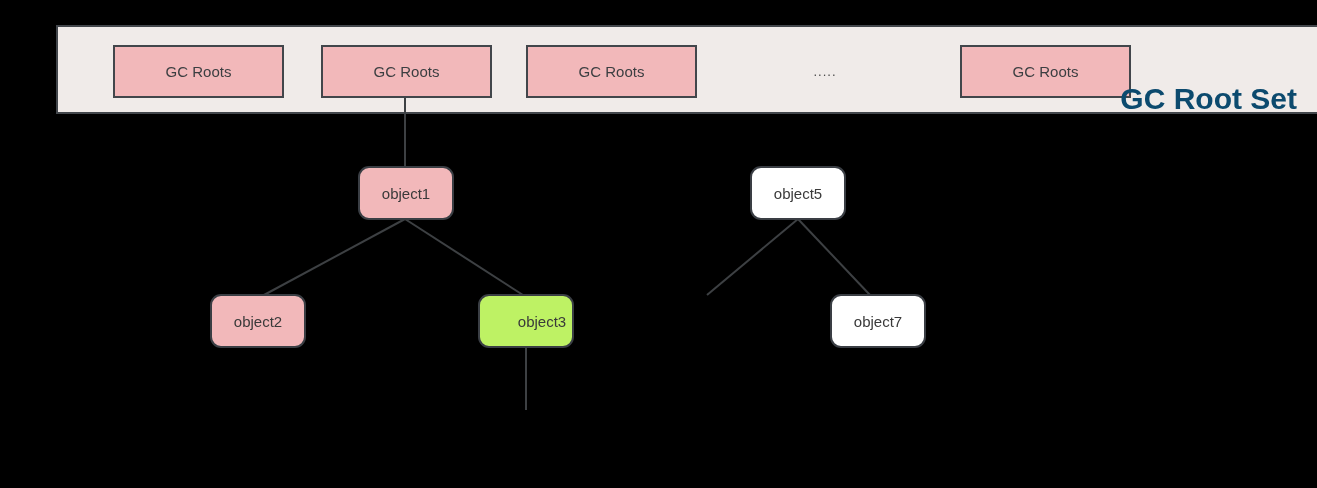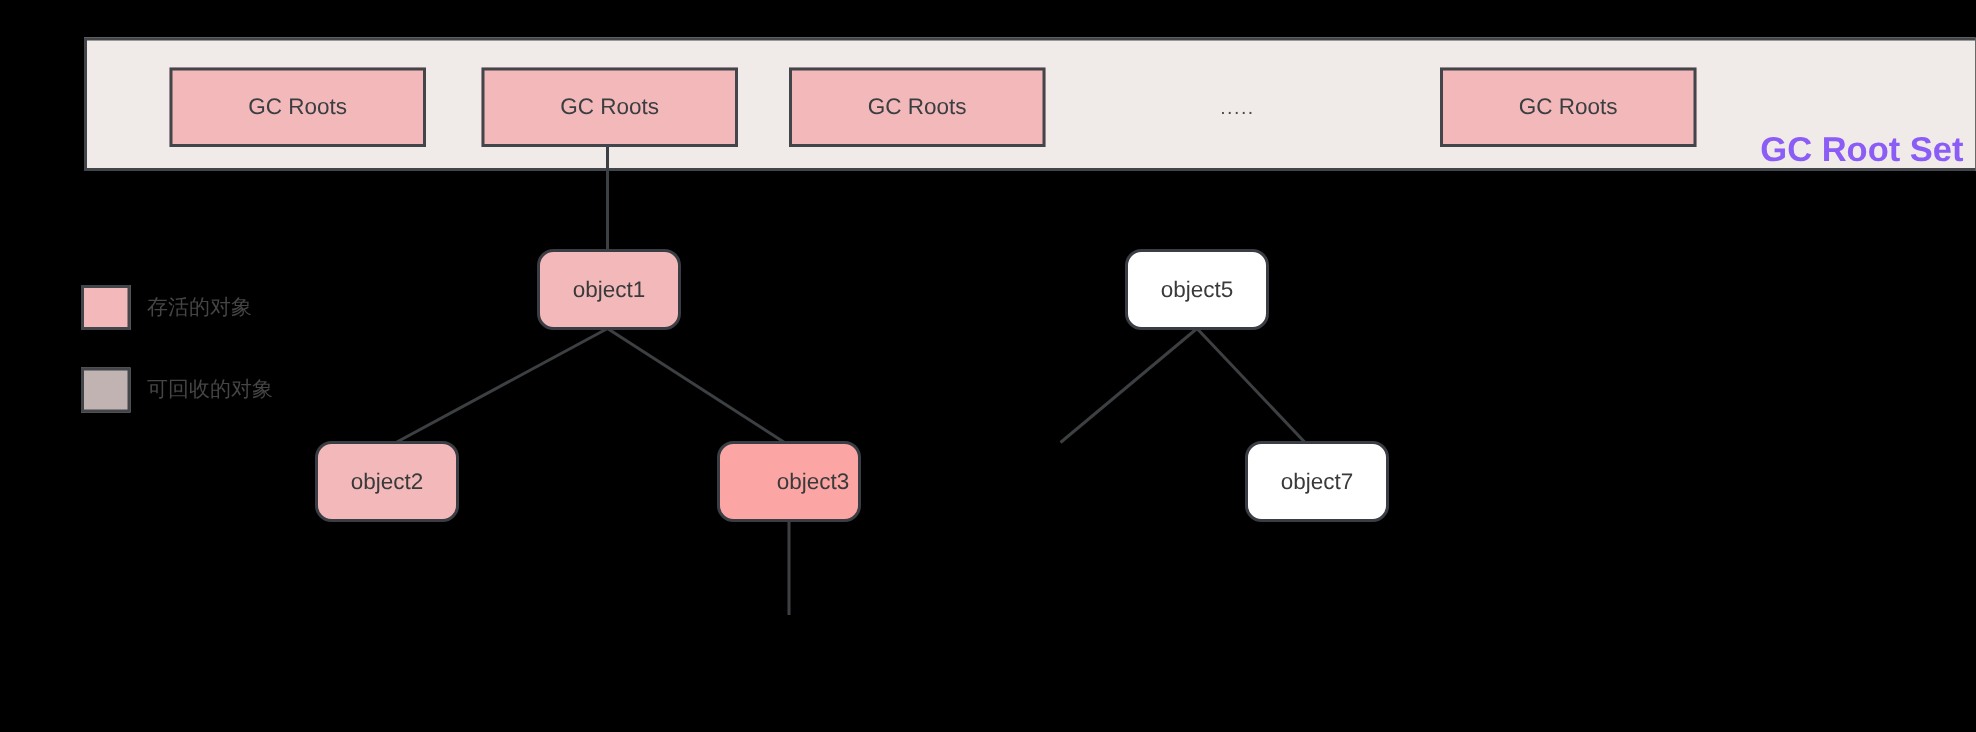--- a/index.html
+++ b/index.html
@@ -50,25 +50,25 @@
     height: 53px;
     display: flex;
     align-items: center;
     justify-content: center;
     font-size: 13px;
     letter-spacing: 1px;
     color: #4a4a4a;
   }
   .panel-title {
     position: absolute;
-    right: 8px;
+    right: 20px;
     bottom: 0px;
-    font-size: 23px;
+    font-size: 30px;
     font-weight: bold;
-    color: #8b5cf6;
+    color: #0c4a6e;
     line-height: 26px;
   }
 
   
   .legend {
     position: absolute;
     left: 26px;
     top: 190px;
   }
   .legend-row {
@@ -112,47 +112,37 @@
     box-sizing: border-box;
     border: 2px solid #3a3e44;
     border-radius: 11px;
     display: flex;
     align-items: center;
     justify-content: center;
     font-size: 15px;
     color: #3a3a3a;
   }
   .node.alive { background: #f2b8ba; }
-  .node.light { background: #fca5a5; padding-left: 32px; }
+  .node.light { background: #bef264; padding-left: 32px; }
   .node.collectible { background: #ffffff; }
 </style>
 </head>
 <body>
 
 <div class="canvas">
 
   <div class="panel">
     <div class="rootbox" style="left:55px">GC Roots</div>
     <div class="rootbox" style="left:263px">GC Roots</div>
     <div class="rootbox" style="left:468px">GC Roots</div>
     <span class="ellipsis">.....</span>
     <div class="rootbox" style="left:902px">GC Roots</div>
     <div class="panel-title">GC Root Set</div>
   </div>
 
-  <div class="legend">
-    <div class="legend-row">
-      <span class="swatch alive-sw"></span>
-      <span class="legend-label">存活的对象</span>
-    </div>
-    <div class="legend-row">
-      <span class="swatch collectible-sw"></span>
-      <span class="legend-label">可回收的对象</span>
-    </div>
-  </div>
 
   <svg class="edges" width="1317" height="488" viewBox="0 0 1317 488">
     <line x1="377" y1="98" x2="377" y2="168"></line>
     <line x1="377" y1="219" x2="236" y2="295"></line>
     <line x1="377" y1="219" x2="495" y2="295"></line>
     <line x1="498" y1="347" x2="498" y2="410"></line>
     <line x1="770" y1="219" x2="679" y2="295"></line>
     <line x1="770" y1="219" x2="842" y2="295"></line>
   </svg>
 

